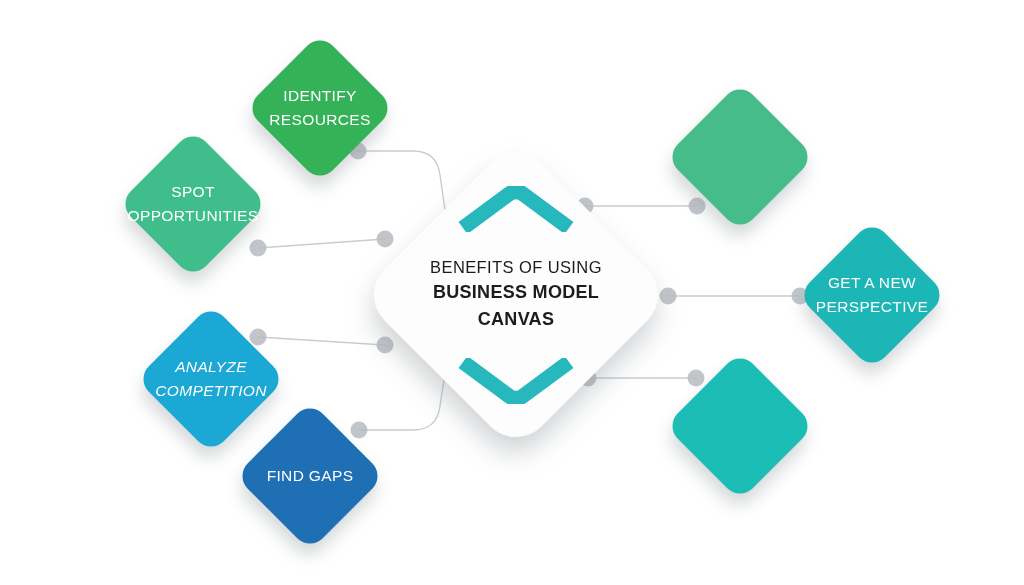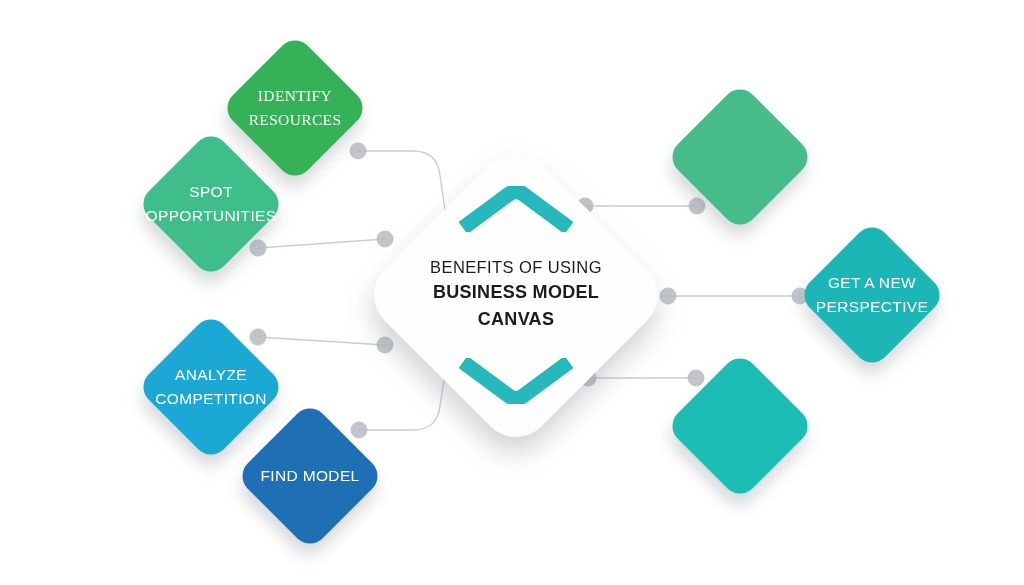--- a/index.html
+++ b/index.html
@@ -168,38 +168,38 @@
         <div id="center-line1">BENEFITS OF USING</div>
         <div id="center-line2">BUSINESS MODEL CANVAS</div>
       </div>
       <svg class="chev" viewBox="0 0 118 46">
         <path d="M 6 4 L 52 38 Q 59 43 66 38 L 112 4" fill="none" stroke="#26B8BC" stroke-width="15" stroke-linecap="butt" stroke-linejoin="round"></path>
       </svg>
     </div>
   </div>
 
   <div id="nodes-host">
-      <div class="node" style="width: 106px; height: 106px; left: 242px; top: 55px; font-family: Liberation Serif, serif;">
+      <div class="node" style="width: 106px; height: 106px; left: 267px; top: 55px;">
         <div class="face" style="background: rgb(53, 178, 87);"></div>
         <div class="label">IDENTIFY
 RESOURCES</div>
       </div>
-      <div class="node" style="width: 106px; height: 106px; left: 158px; top: 151px;">
+      <div class="node" style="width: 106px; height: 106px; left: 140px; top: 151px;">
         <div class="face" style="background: rgb(63, 190, 140);"></div>
         <div class="label">SPOT
 OPPORTUNITIES</div>
       </div>
-      <div class="node" style="width: 106px; height: 106px; left: 158px; top: 334px;">
+      <div class="node" style="width: 106px; height: 106px; left: 158px; top: 326px; font-style: italic;">
         <div class="face" style="background: rgb(28, 168, 212);"></div>
         <div class="label">ANALYZE
 COMPETITION</div>
       </div>
       <div class="node" style="width: 106px; height: 106px; left: 257px; top: 423px;">
         <div class="face" style="background: rgb(31, 111, 181);"></div>
-        <div class="label">FIND MODEL</div>
+        <div class="label">FIND GAPS</div>
       </div>
       <div class="node" style="width: 106px; height: 106px; left: 687px; top: 104px;">
         <div class="face" style="background: rgb(69, 188, 138);"></div>
       </div>
       <div class="node" style="width: 106px; height: 106px; left: 819px; top: 242px;">
         <div class="face" style="background: rgb(28, 182, 182);"></div>
         <div class="label">GET A NEW
 PERSPECTIVE</div>
       </div>
       <div class="node" style="width: 106px; height: 106px; left: 687px; top: 373px;">

